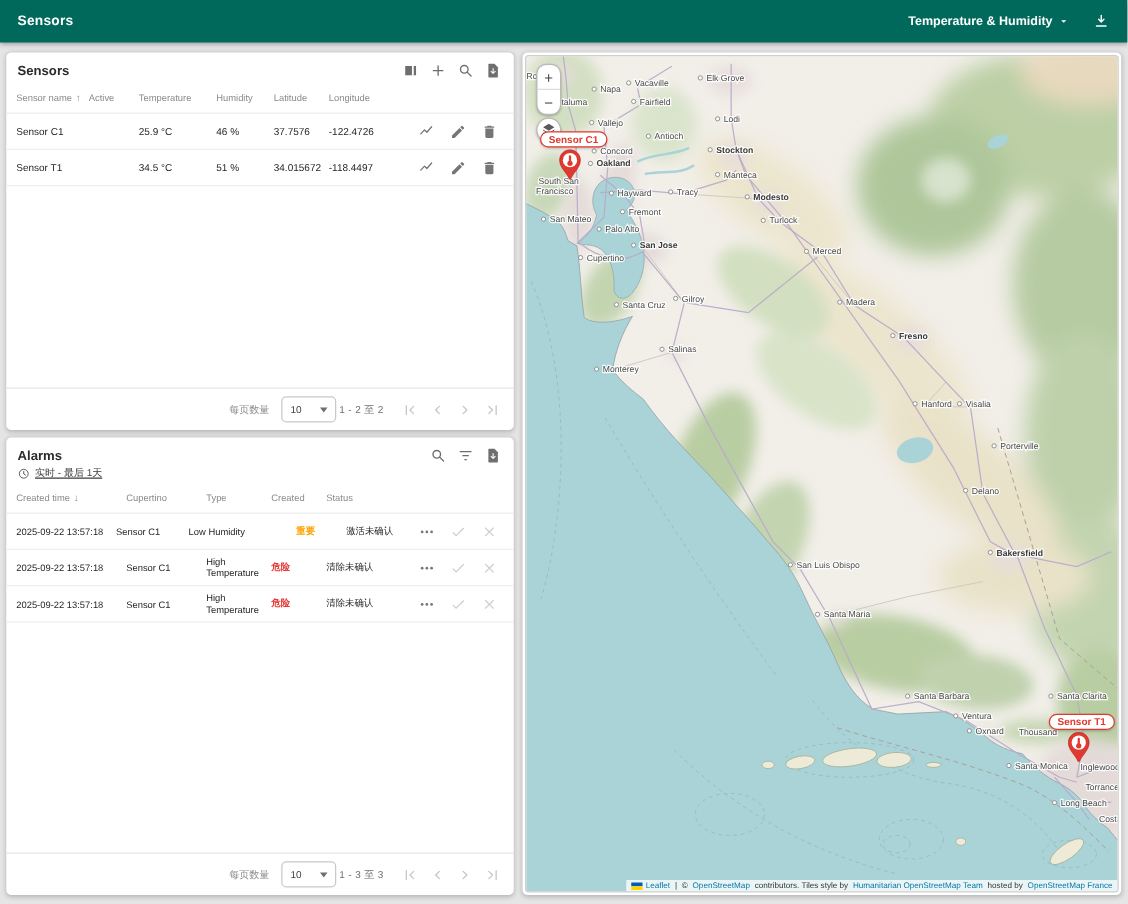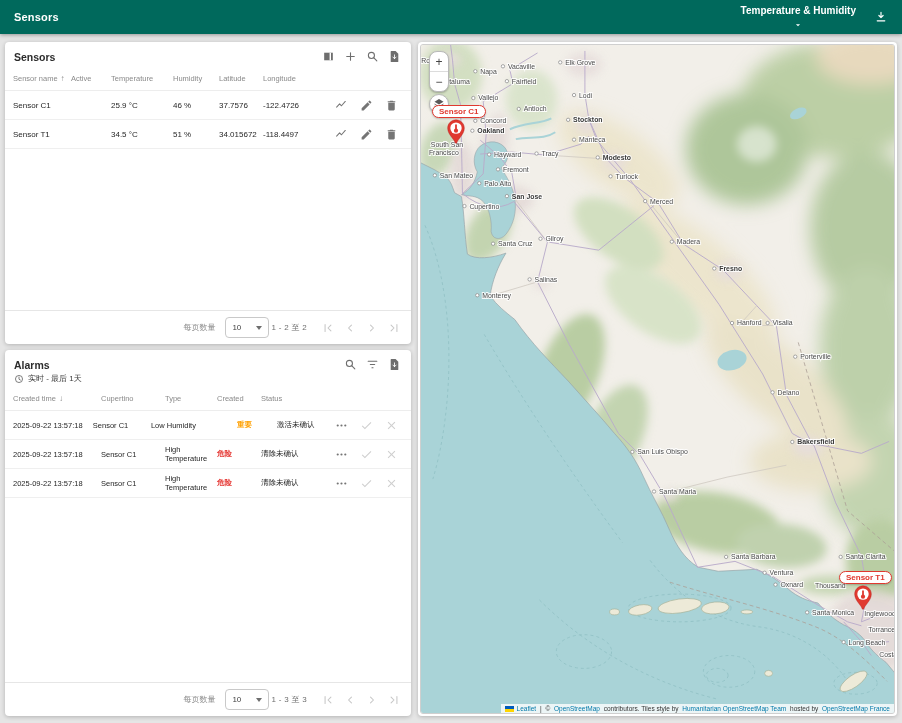--- a/index.html
+++ b/index.html
@@ -5,36 +5,36 @@
   * { box-sizing: border-box; margin: 0; padding: 0; }
   html,body { width:902px; height:723px; }
   body { position:relative; background:#e5e5e5; font-family:"Liberation Sans",sans-serif; overflow:hidden; }
   svg { display:block; }
 
   
   .appbar { position:absolute; left:0; top:0; width:902px; height:34px; background:#00695c;
             display:flex; align-items:center; padding:0 14px; box-shadow:0 1px 4px rgba(0,0,0,.35); z-index:5; }
   .appbar-title { color:#fff; font-size:11px; font-weight:700; letter-spacing:.2px; }
   .appbar-right { margin-left:auto; display:flex; align-items:center; gap:18px; }
-  .entity-select { display:flex; align-items:center; gap:4px; color:#fff; font-size:10px; font-weight:600; cursor:pointer;flex-direction:column; }
+  .entity-select { display:flex; align-items:center; gap:4px; color:#fff; font-size:10px; font-weight:600; cursor:pointer; }
   .icon-btn svg { display:block; }
 
   
   .card { position:absolute; background:#fff; border-radius:4px; box-shadow:0 1px 4px rgba(0,0,0,.22);
           display:flex; flex-direction:column; }
   #sensors-card { left:5px; top:42px; width:406px; height:302px; }
   #alarms-card  { left:5px; top:350px; width:406px; height:366px; }
   #map-card     { left:418px; top:42px; width:479px; height:674px; padding:2px; }
 
   .card-head { display:flex; align-items:center; padding:8px 10px 3px 9px; }
   .card-title { font-size:10.5px; font-weight:600; color:#2b2b2b; }
   .head-icons { margin-left:auto; display:flex; align-items:center; gap:9px; color:#6e6e6e; }
   .head-icons svg { width:13px; height:13px; display:block; }
 
-  .sub-head { display:flex; align-items:flex-end; gap:4px; padding:2px 9px 2px 9px; font-size:8px; color:#3d3d3d; }
+  .sub-head { display:flex; align-items:flex-end; gap:4px; padding:2px 9px 2px 9px; font-size:8px; color:#3d3d3d;text-decoration:underline; }
   .sub-head svg { width:10px; height:10px; }
 
   .tbl-head, .tbl-row { display:flex; align-items:center; padding-left:8px; }
   .tbl-head { height:25px; color:#8a8a8a; font-size:7.5px; border-bottom:1px solid #ededed; }
   .tbl-row  { height:29px; font-size:8px; color:#262626; border-bottom:1px solid #efefef; }
   .sort-arrow { font-size:8px; color:#8a8a8a; margin-left:3px; }
 
   
   .s-name{width:58px}.s-active{width:40px}.s-temp{width:62px}.s-hum{width:46px}.s-lat{width:44px}.s-lng{width:56px}
   .active-dot { width:10px; height:10px; border-radius:50%; margin-left:8px; }

